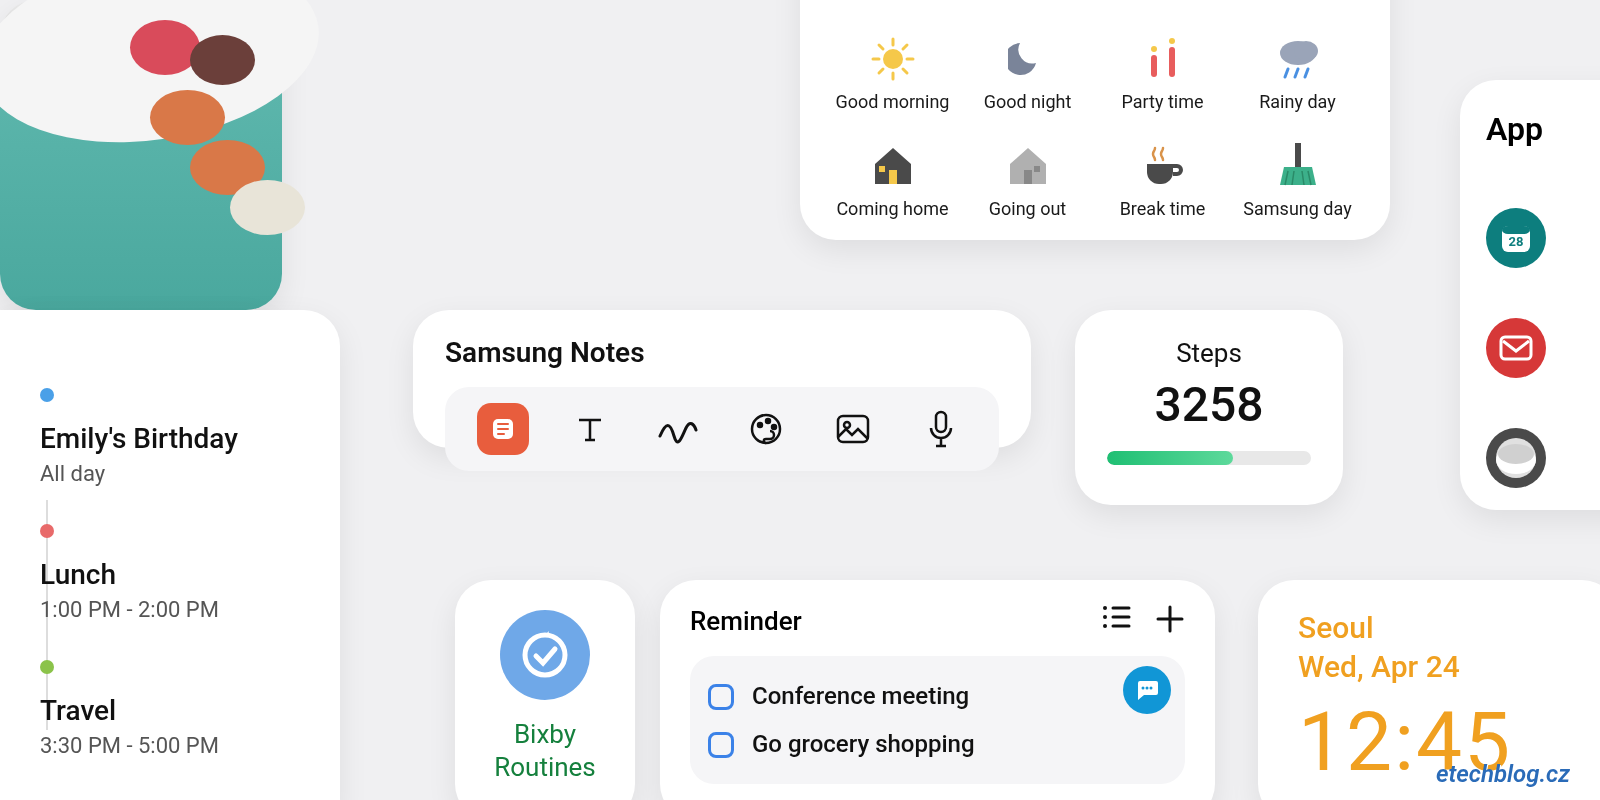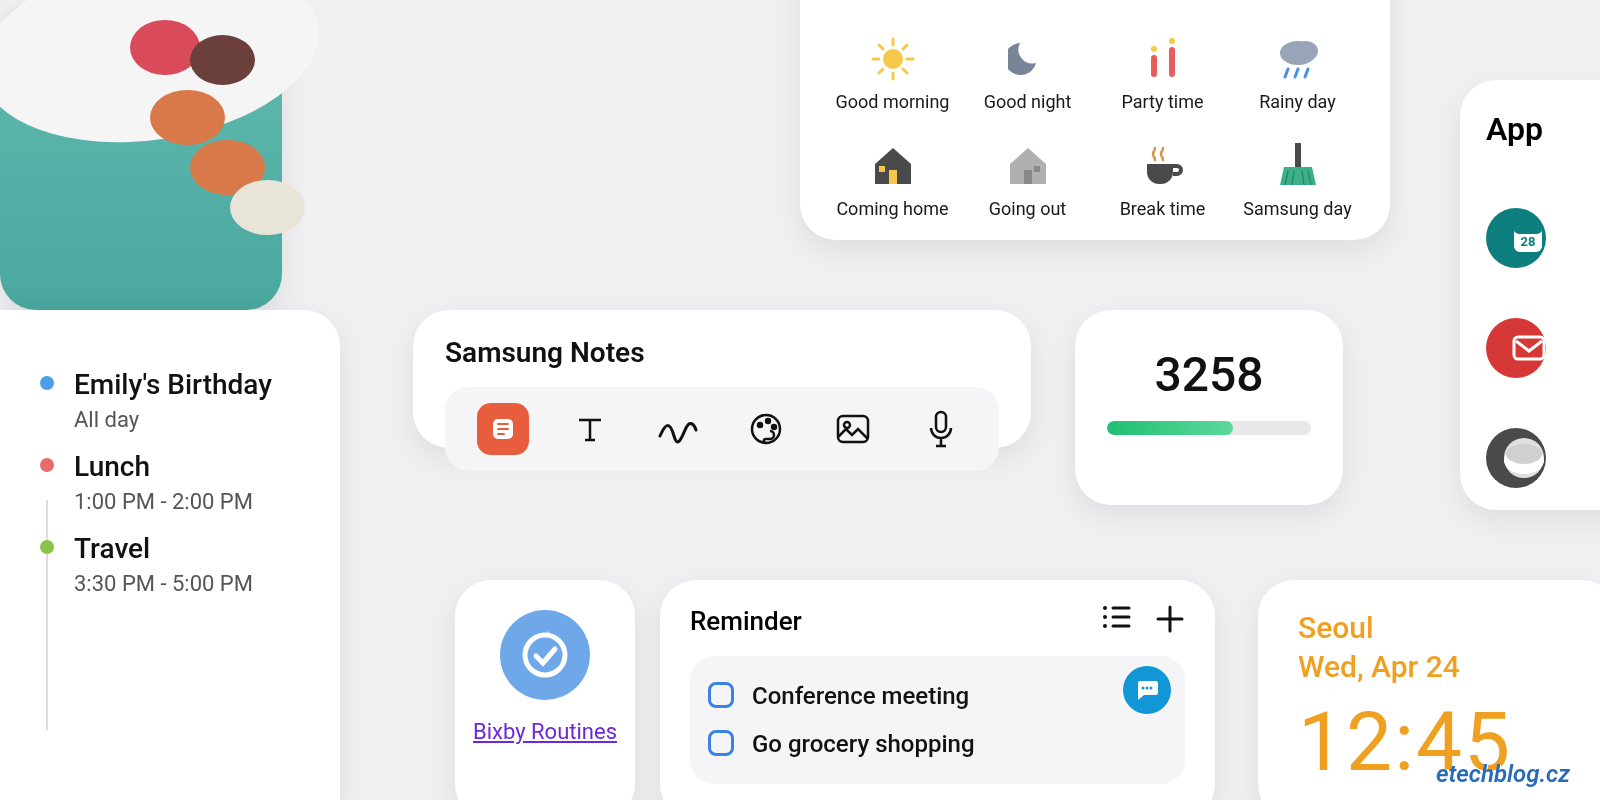--- a/index.html
+++ b/index.html
@@ -77,21 +77,21 @@
   
   .events {
     left: 0; top: 310px;
     width: 340px; height: 500px;
     padding: 40px 30px 30px 40px;
     border-top-right-radius:36px;
     border-top-left-radius:0;
     border-bottom-left-radius:0;
     border-bottom-right-radius:0;
   }
-  .event-row { display:flex; align-items:flex-start; gap:20px; margin-top:18px; position:relative;}
+  .event-row { display:flex; align-items:flex-start; gap:20px; margin-top:30px; position:relative;flex-direction:column;}
   .event-dot { width:14px; height:14px; border-radius:50%; margin-top:8px; flex-shrink:0;}
   .event-title { font-size:28px; font-weight:500; color:#111;}
   .event-time { font-size:22px; color:#555; margin-top:6px;}
   .timeline { position:absolute; left:46px; top:190px; width:2px; height:230px; background:#ddd;}
   .events .event-row:first-child { margin-top:130px;}
 
   
   .notes {
     left: 413px; top: 310px;
     width: 618px; height: 138px;
@@ -121,34 +121,34 @@
   .bixby {
     left: 455px; top: 580px;
     width: 180px; height: 240px;
     padding: 30px 10px;
     text-align:center;
   }
   .bixby-icon {
     width:90px; height:90px; border-radius:50%; background:#6fa8e8;
     margin:0 auto 18px; display:flex; align-items:center; justify-content:center;
   }
-  .bixby-label { font-size:22px; color:#6d28d9; line-height:1.25;text-decoration:underline;}
+  .bixby-label { font-size:26px; color:#15803d; line-height:1.25;}
 
   
   .reminder {
     left: 660px; top: 580px;
     width: 555px; height: 240px;
     padding: 24px 30px;
   }
   .reminder-header { display:flex; align-items:center; justify-content:space-between; margin-bottom:18px;}
   .reminder-title { font-size:26px; font-weight:500;}
   .reminder-header-icons { display:flex; gap:24px;}
   .icon-btn { cursor:pointer; }
   .reminder-list { background:#f5f5f7; border-radius:24px; padding:16px 18px; position:relative;}
-  .reminder-item { display:flex; align-items:flex-start; gap:18px; padding:10px 0;}
+  .reminder-item { display:flex; align-items:flex-end; gap:18px; padding:10px 0;}
   .reminder-check { width:26px; height:26px; border:3px solid #3b82e8; border-radius:8px; flex-shrink:0;}
   .reminder-text { font-size:24px; font-weight:500; color:#111;}
   .chat-fab {
     position:absolute; right:14px; top:10px;
     width:48px; height:48px; border-radius:50%; background:#1196d6;
     display:flex; align-items:center; justify-content:center;
   }
 
   
   .clock {
@@ -161,21 +161,21 @@
   .clock-time { font-size:82px; color:#f0a020; font-weight:400; margin-top:10px; letter-spacing:2px;}
 
   
   .app-panel {
     left:1460px; top:80px;
     width:200px; height:430px;
     padding: 30px 26px;
   }
   .app-title { font-size:32px; font-weight:600;}
   .app-icons { display:flex; flex-direction:column; gap:50px; margin-top:60px;}
-  .app-icon { width:60px; height:60px; border-radius:30px; display:flex; align-items:center; justify-content:flex-end;}
+  .app-icon { width:60px; height:60px; border-radius:30px; display:flex; align-items:center; justify-content:center;}
 
   .watermark {
     position:absolute; right:30px; bottom:12px;
     color:#2a6bb8; font-size:24px; font-style:italic; font-weight:600;
     text-shadow:1px 1px 0 #fff;
   }
 </style>
 </head>
 <body>
 
@@ -381,20 +381,21 @@
     <div class="note-btn">
       <svg width="28" height="38" viewBox="0 0 28 38" fill="none" stroke="#111" stroke-width="2.5">
           <rect x="9" y="2" width="10" height="20" rx="5"></rect>
           <path d="M4 18a10 10 0 0020 0M14 28v8M9 36h10"></path>
         </svg>
     </div>
   </div>
 </div>
 
 <div class="card steps">
+  <div class="steps-label">Steps</div>
   <div class="steps-value">3258</div>
   <div class="steps-bar">
     <div class="steps-fill"></div>
   </div>
 </div>
 
 <div class="card bixby">
   <div class="bixby-icon">
     <svg width="54" height="54" viewBox="0 0 54 54" fill="none" stroke="#fff" stroke-width="5" stroke-linecap="round">
         <circle cx="27" cy="27" r="20"></circle>

